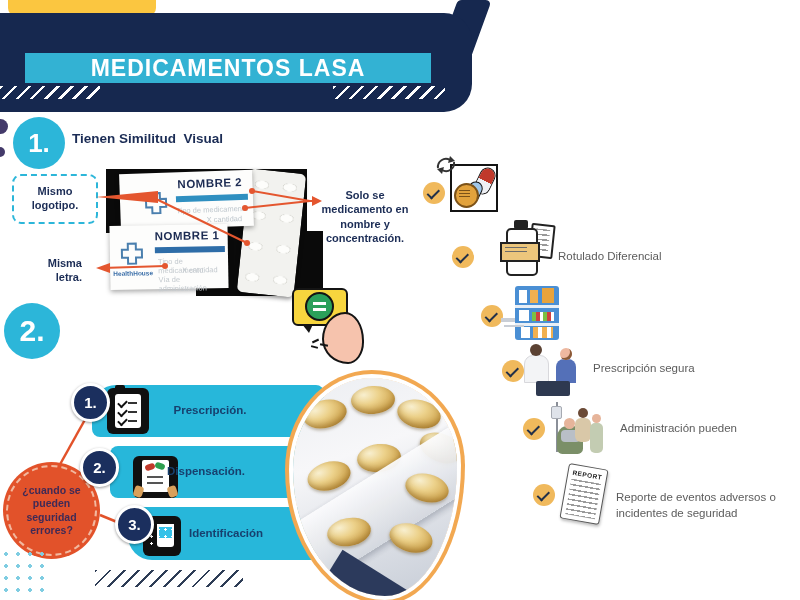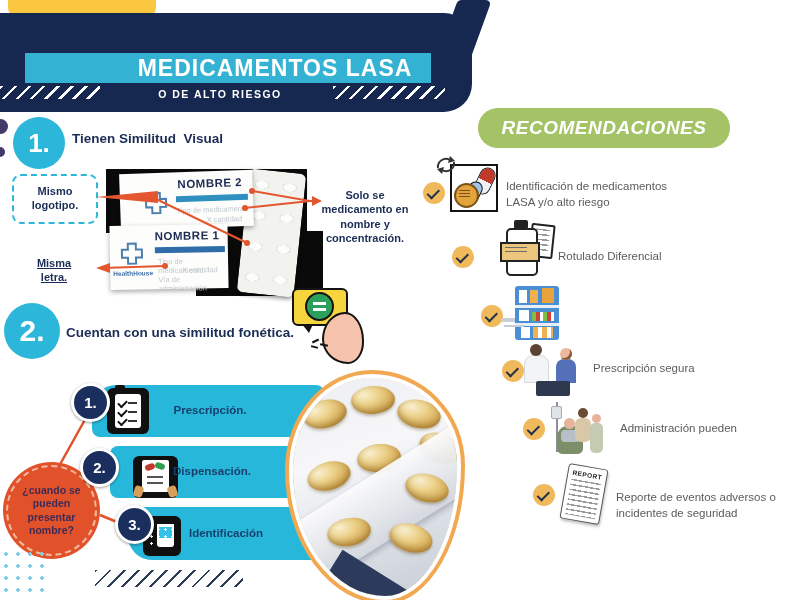--- a/index.html
+++ b/index.html
@@ -6,21 +6,21 @@
   .canvas{position:relative;width:800px;height:600px;background:#fff;overflow:hidden;
           font-family:"Liberation Sans",sans-serif;}
   .abs{position:absolute;}
   .fc{display:flex;align-items:center;justify-content:center;}
 
   
   .yellow-tab{left:8px;top:0;width:148px;height:17px;background:#fbc640;border-radius:0 0 9px 9px;}
   .header-navy{left:-20px;top:13px;width:492px;height:99px;background:#16284f;border-radius:16px 28px 28px 16px;}
   .header-wedge{left:448px;top:0;width:34px;height:54px;background:#16284f;transform:skewX(-20deg);border-radius:4px 6px 0 10px;}
   .title-bar{left:45px;top:40px;width:406px;height:30px;background:#33b2d3;}
-  .title-text{width:100%;height:100%;color:#fff;font-size:23px;font-weight:bold;letter-spacing:1px;margin-left:47px;}
+  .title-text{width:100%;height:100%;color:#fff;font-size:23px;font-weight:bold;letter-spacing:1px;}
   .subtitle{left:120px;top:75px;width:240px;text-align:center;color:#fff;font-size:10.5px;font-weight:bold;letter-spacing:1.5px;}
   .slashes-w{top:73px;height:13px;background:repeating-linear-gradient(135deg,#fff 0 2.5px,transparent 2.5px 10px);}
   .slashes-w.left{left:20px;width:100px;}
   .slashes-w.right{left:353px;width:112px;}
 
   
   .dot-purple1{left:-7px;top:119px;width:15px;height:15px;border-radius:50%;background:#433a6a;}
   .dot-purple2{left:-5px;top:147px;width:10px;height:10px;border-radius:50%;background:#433a6a;}
   .cyan-dots-bl{left:0;top:548px;width:48px;height:52px;
     background-image:radial-gradient(#7fcde2 1.6px,transparent 1.8px);background-size:12px 12px;}
@@ -51,21 +51,21 @@
   .pb-name{left:45px;top:5px;}
   .pb-bar{left:45px;top:22px;width:70px;height:6px;background:#2e6da8;}
   .pb-brand{left:3px;top:44px;font-size:6.5px;font-weight:bold;color:#3a6ea8;}
   .pb-line1{left:48px;top:32px;font-size:7.5px;color:#c4cacf;}
   .pb-line2{left:72px;top:41px;font-size:7.5px;color:#c4cacf;}
   .pb-line3{left:48px;top:50px;font-size:7.5px;color:#c4cacf;}
   .cross{width:24px;height:24px;}
   .cross-top{left:24px;top:18px;}
   .cross-bot{left:10px;top:16px;}
   .callout-diff{left:318px;top:188px;width:94px;color:#1b2c55;font-size:11px;font-weight:bold;text-align:center;line-height:1.3;}
-  .callout-letter{left:26px;top:257px;width:56px;color:#1b2c55;font-size:11px;font-weight:bold;text-align:center;line-height:1.25;text-decoration:underline;}
+  .callout-letter{left:26px;top:257px;width:56px;color:#1b2c55;font-size:11px;font-weight:bold;text-align:right;line-height:1.25;}
   .arrows-svg{left:0;top:0;width:460px;height:330px;pointer-events:none;}
 
   
   .circle-2{left:4px;top:303px;width:56px;height:56px;font-size:30px;}
   .heading-2{left:66px;top:325px;width:260px;color:#1b2c55;font-size:13.5px;font-weight:bold;}
   .speech{left:290px;top:288px;width:80px;height:78px;}
   .speech-bubble{left:2px;top:0;width:52px;height:34px;background:#f7d53e;border:2px solid #141414;border-radius:6px;}
   .speech-tail{left:12px;top:36px;width:0;height:0;border-left:7px solid transparent;border-right:4px solid transparent;border-top:9px solid #141414;}
   .speech-eq{left:15px;top:4px;width:25px;height:25px;border-radius:50%;background:#2ba05a;border:2px solid #141414;
      display:flex;flex-direction:column;align-items:center;justify-content:center;gap:3px;}
@@ -81,21 +81,21 @@
   .bar-1{left:92px;top:385px;width:232px;height:52px;border-radius:24px 8px 8px 8px;}
   .bar-2{left:110px;top:446px;width:214px;height:52px;border-radius:8px;}
   .bar-3{left:128px;top:507px;width:196px;height:53px;border-radius:8px 8px 8px 24px;}
   .flow-circle{width:33px;height:33px;border-radius:50%;background:#1b2f5e;border:3px solid #fff;
      color:#fff;font-weight:bold;font-size:15px;box-shadow:0 1px 3px rgba(0,0,0,.4);}
   .fc-1{left:71px;top:383px;}
   .fc-2{left:80px;top:448px;}
   .fc-3{left:115px;top:505px;}
   .flow-label{color:#17406e;font-size:11.5px;font-weight:bold;text-align:center;}
   .fl-1{left:160px;top:404px;width:100px;}
-  .fl-2{left:162px;top:465px;width:100px;}
+  .fl-2{left:156px;top:465px;width:100px;}
   .fl-3{left:176px;top:527px;width:100px;}
   .tile{background:#101010;border-radius:6px;}
   .tile-1{left:107px;top:388px;width:42px;height:46px;}
   .tile-2{left:133px;top:456px;width:45px;height:42px;}
   .tile-3{left:143px;top:516px;width:38px;height:40px;}
   .clipboard{left:8px;top:6px;width:26px;height:34px;background:#fff;border-radius:3px;}
   .clip-top{left:8px;top:-3px;width:10px;height:5px;background:#101010;border-radius:2px;}
   .clip-row{position:absolute;left:3px;width:7px;height:4px;border-left:2px solid #111;border-bottom:2px solid #111;transform:rotate(-45deg);}
   .clip-line{position:absolute;left:13px;width:9px;height:2px;background:#333;}
   .rx-paper{left:9px;top:4px;width:27px;height:32px;background:#fff;border-radius:2px;}
@@ -205,21 +205,20 @@
 <body>
 
 <div class="canvas">
 
   <div class="abs yellow-tab"></div>
   <div class="abs header-wedge"></div>
   <div class="abs header-navy">
     <div class="abs title-bar">
       <div class="fc title-text">MEDICAMENTOS LASA</div>
     </div>
-    <div class="abs subtitle">O DE ALTO RIESGO</div>
     <div class="abs slashes-w left"></div>
     <div class="abs slashes-w right"></div>
   </div>
   <div class="abs dot-purple1"></div>
   <div class="abs dot-purple2"></div>
 
   <div class="abs fc num-circle circle-1">1.</div>
   <div class="abs heading-1">Tienen Similitud  Visual</div>
   <div class="abs fc callout-logo">Mismo logotipo.</div>
 
@@ -264,21 +263,20 @@
       <polygon points="96,268 110,263 110,273"></polygon>
       <polygon points="322,201 312,196 312,206"></polygon>
       <circle cx="247" cy="243" r="3"></circle>
         <circle cx="165" cy="266" r="3"></circle>
       <circle cx="252" cy="191" r="3"></circle>
         <circle cx="245" cy="208" r="3"></circle>
     </g>
   </svg>
 
   <div class="abs fc num-circle circle-2">2.</div>
-  <div class="abs heading-2">Cuentan con una similitud fonética.</div>
   <div class="abs speech">
     <div class="abs speech-tail"></div>
     <div class="abs speech-bubble"></div>
     <div class="abs speech-eq">
         <i></i>
         <i></i>
       </div>
     <div class="abs head"></div>
     <div class="abs mouth"></div>
     <div class="abs snd1"></div>
@@ -291,21 +289,21 @@
 
   <svg class="abs flow-links-svg" viewBox="0 0 220 200">
     <g stroke="#e2522a" stroke-width="2.5" fill="none">
       <path d="M87 46 L58 98"></path>
       <path d="M96 100 L84 92"></path>
       <path d="M100 145 L117 152"></path>
     </g>
   </svg>
 
   <div class="abs q-circle fc">
-    <div class="q-text">¿cuando se pueden presentar nombre?</div>
+    <div class="q-text">¿cuando se pueden seguridad errores?</div>
   </div>
 
   <div class="abs tile tile-1">
     <div class="abs clip-top"></div>
     <div class="abs clipboard">
       <span class="clip-row" style="top:6px"></span>
         <span class="clip-line" style="top:8px"></span>
       <span class="clip-row" style="top:15px"></span>
         <span class="clip-line" style="top:17px"></span>
       <span class="clip-row" style="top:24px"></span>
@@ -343,23 +341,20 @@
     <span class="cap cap4"></span>
       <span class="cap cap5"></span>
       <span class="cap cap6"></span>
     <div class="ridge"></div>
     <span class="cap cap7"></span>
       <span class="cap cap8"></span>
       <span class="cap cap9"></span>
     <div class="navy-sliver"></div>
   </div>
 
-  <div class="abs fc rec-pill">
-    <div class="rec-title">RECOMENDACIONES</div>
-  </div>
 
   <div class="abs fc badge b1">
       <i></i>
     </div>
   <div class="abs fc badge b2">
       <i></i>
     </div>
   <div class="abs fc badge b3">
       <i></i>
     </div>
@@ -377,21 +372,20 @@
     <svg class="ic1-arrows" width="24" height="22" viewBox="0 0 24 22">
       <path d="M4 14 a8 8 0 0 1 12 -8" fill="none" stroke="#333" stroke-width="2"></path>
       <polygon points="16,2 21,7 14,9" fill="#333"></polygon>
       <path d="M20 8 a8 8 0 0 1 -12 8" fill="none" stroke="#333" stroke-width="2"></path>
       <polygon points="8,20 3,15 10,13" fill="#333"></polygon>
     </svg>
     <span class="ic1-capr"></span>
       <span class="ic1-caphalf"></span>
       <span class="ic1-round"></span>
   </div>
-  <div class="abs rec-text t1">Identificación de medicamentos LASA y/o alto riesgo</div>
 
   <div class="abs ic2">
     <span class="ic2-receipt"></span>
       <span class="ic2-cap"></span>
     <span class="ic2-body"></span>
       <span class="ic2-label"></span>
   </div>
   <div class="abs rec-text t2">Rotulado Diferencial</div>
 
   <div class="abs ic3">

